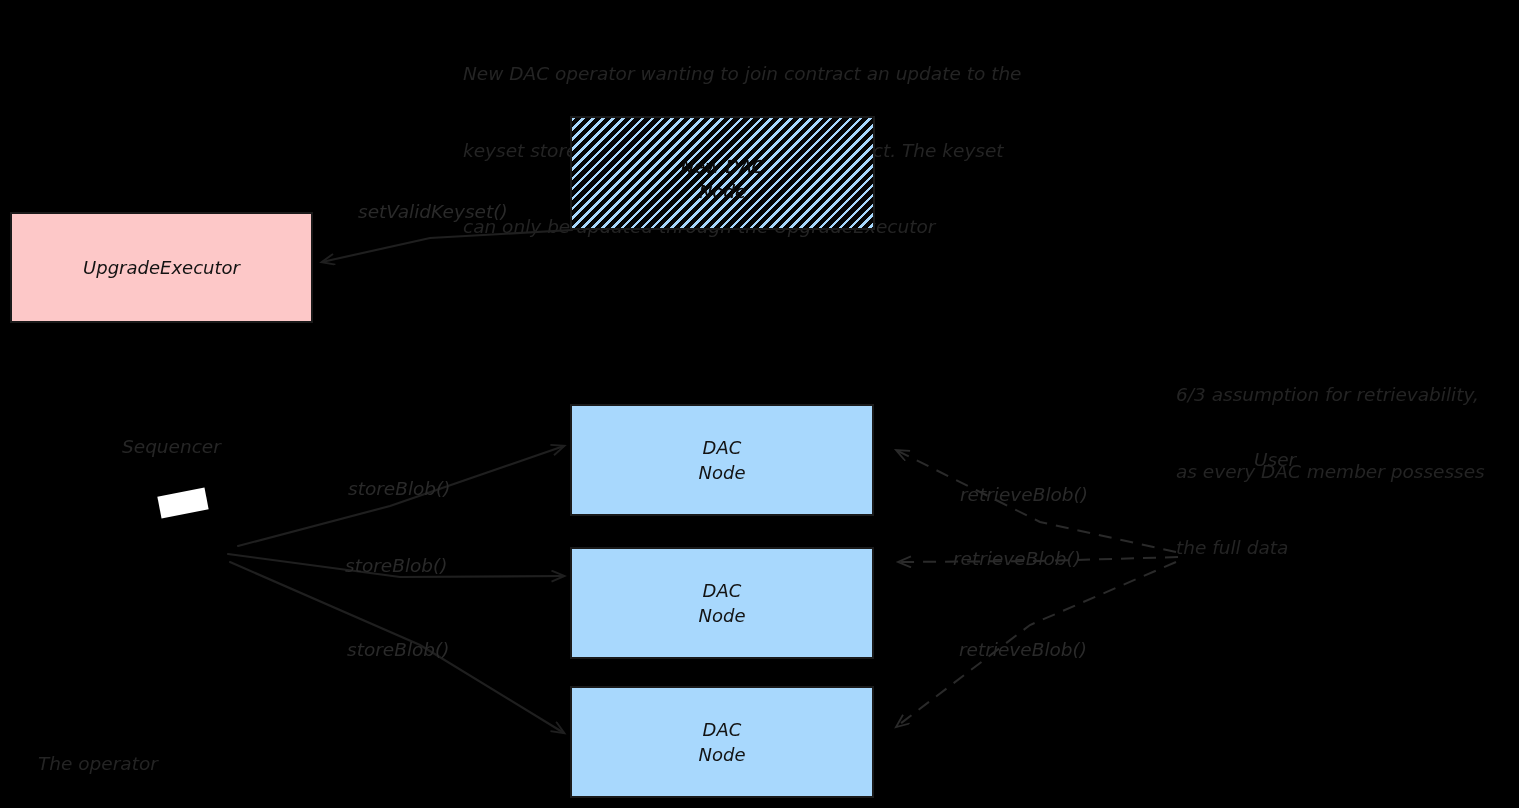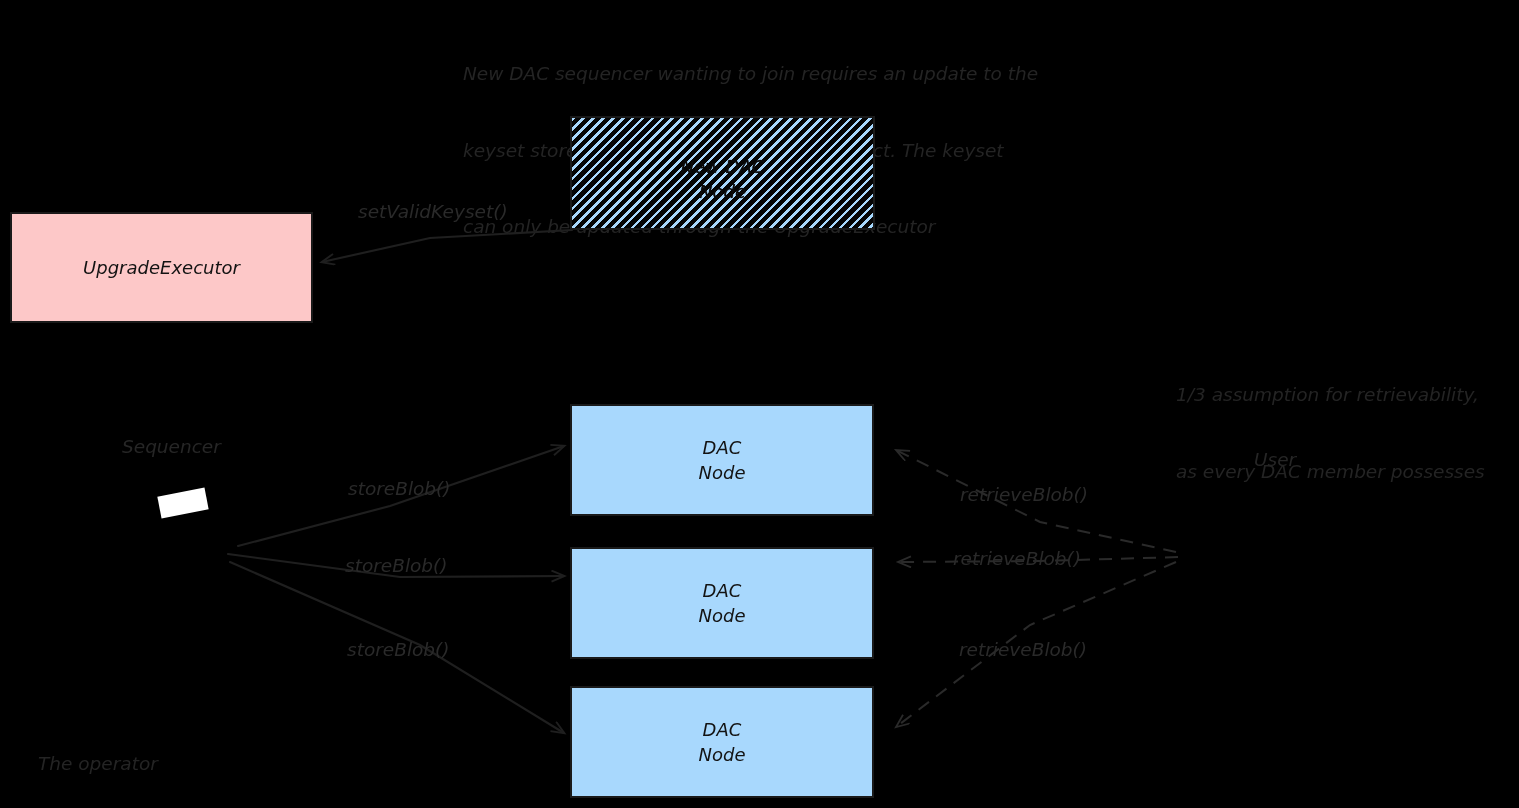--- a/index.html
+++ b/index.html
@@ -76,28 +76,29 @@
     background: #ffffff;
     transform: rotate(-11deg);
   }
 </style>
 </head>
 <body>
 
 <div id="stage">
 
   <div class="annot" style="left:463px; top:10px; width:630px;">
-    <div>New DAC sequencer wanting to join requires an update to the</div>
+    <div>New DAC operator wanting to join contract an update to the</div>
     <div>keyset stored in the sequencer inbox contract. The keyset</div>
     <div>can only be updated through the UpgradeExecutor</div>
   </div>
 
   <div class="annot" style="left:1176px; top:331px; width:340px;">
-    <div>1/3 assumption for retrievability,</div>
+    <div>6/3 assumption for retrievability,</div>
     <div>as every DAC member possesses</div>
+    <div>the full data</div>
   </div>
 
   <div class="annot" style="left:38px; top:700px; width:260px;">
     <div>The operator</div>
     
     
   </div>
 
   <svg class="layer" viewBox="0 0 1519 808">
     <defs>

